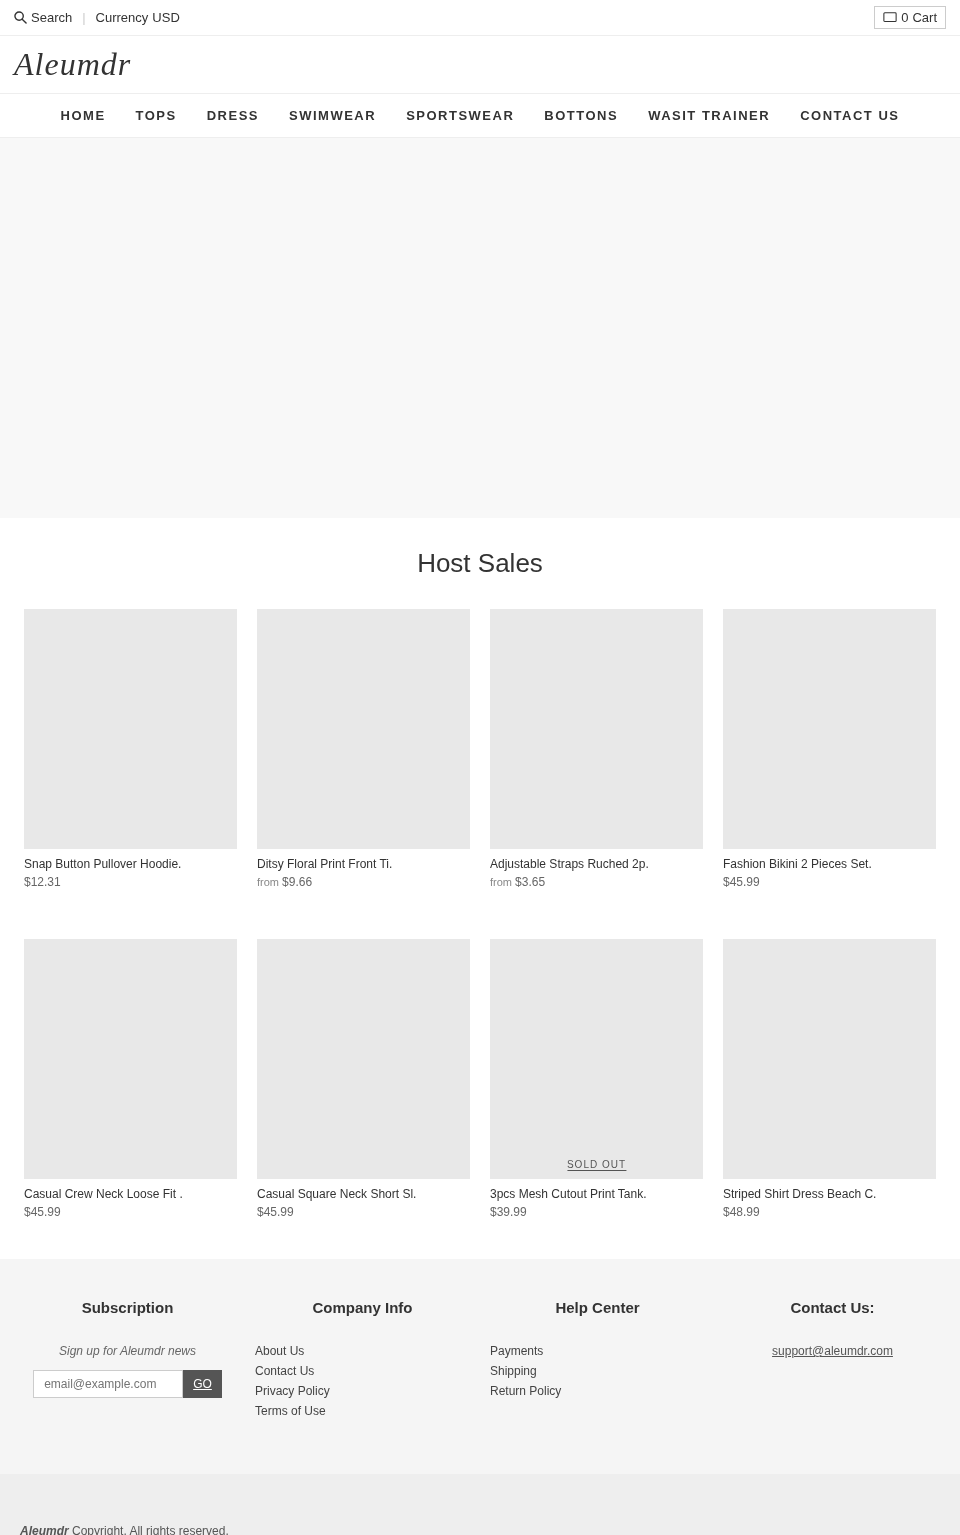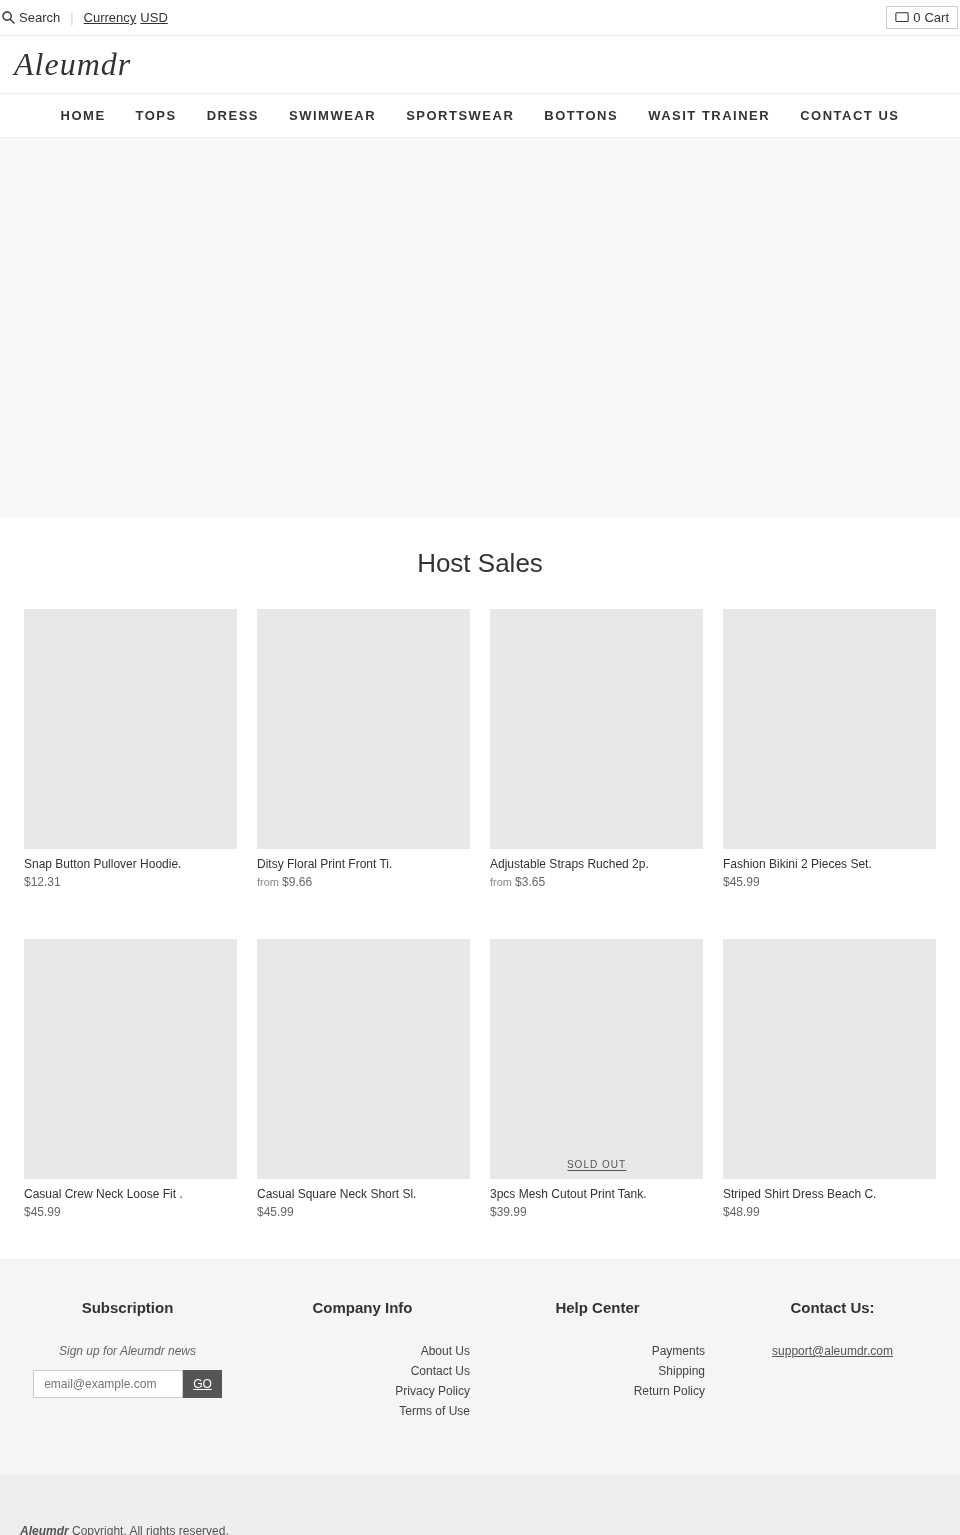--- a/index.html
+++ b/index.html
@@ -3,21 +3,21 @@
   <meta charset="utf-8">
   <style>
     * { box-sizing: border-box; margin: 0; padding: 0; }
     body { font-family: 'Arial', sans-serif; color: #333; background: #fff; width: 960px; }
 
     
     .top-bar {
       display: flex;
       align-items: center;
       justify-content: space-between;
-      padding: 6px 2px;
+      padding: 6px 14px;
       border-bottom: 1px solid #eee;
       font-size: 13px;
     }
     .top-bar-left {
       display: flex;
       align-items: center;
       gap: 10px;
     }
     .top-bar-search {
       display: flex;
@@ -26,21 +26,20 @@
       cursor: pointer;
     }
     .top-bar-divider {
       color: #ccc;
     }
     .top-bar-currency {
       display: flex;
       align-items: center;
       gap: 4px;
       cursor: pointer;
-      text-decoration: underline;
     }
     .top-bar-cart {
       display: flex;
       align-items: center;
       gap: 4px;
       border: 1px solid #ccc;
       padding: 3px 8px;
       cursor: pointer;
       font-size: 13px;
     }
@@ -168,21 +167,21 @@
     .footer-col-subtitle {
       font-size: 12px;
       text-align: center;
       color: #666;
       margin-bottom: 12px;
       font-style: italic;
     }
     .footer-col-link {
       display: block;
       font-size: 12px;
-      text-align: right;
+      text-align: left;
       color: #444;
       text-decoration: none;
       margin-bottom: 6px;
       cursor: pointer;
     }
     .email-form {
       display: flex;
       justify-content: center;
     }
     .email-input {

